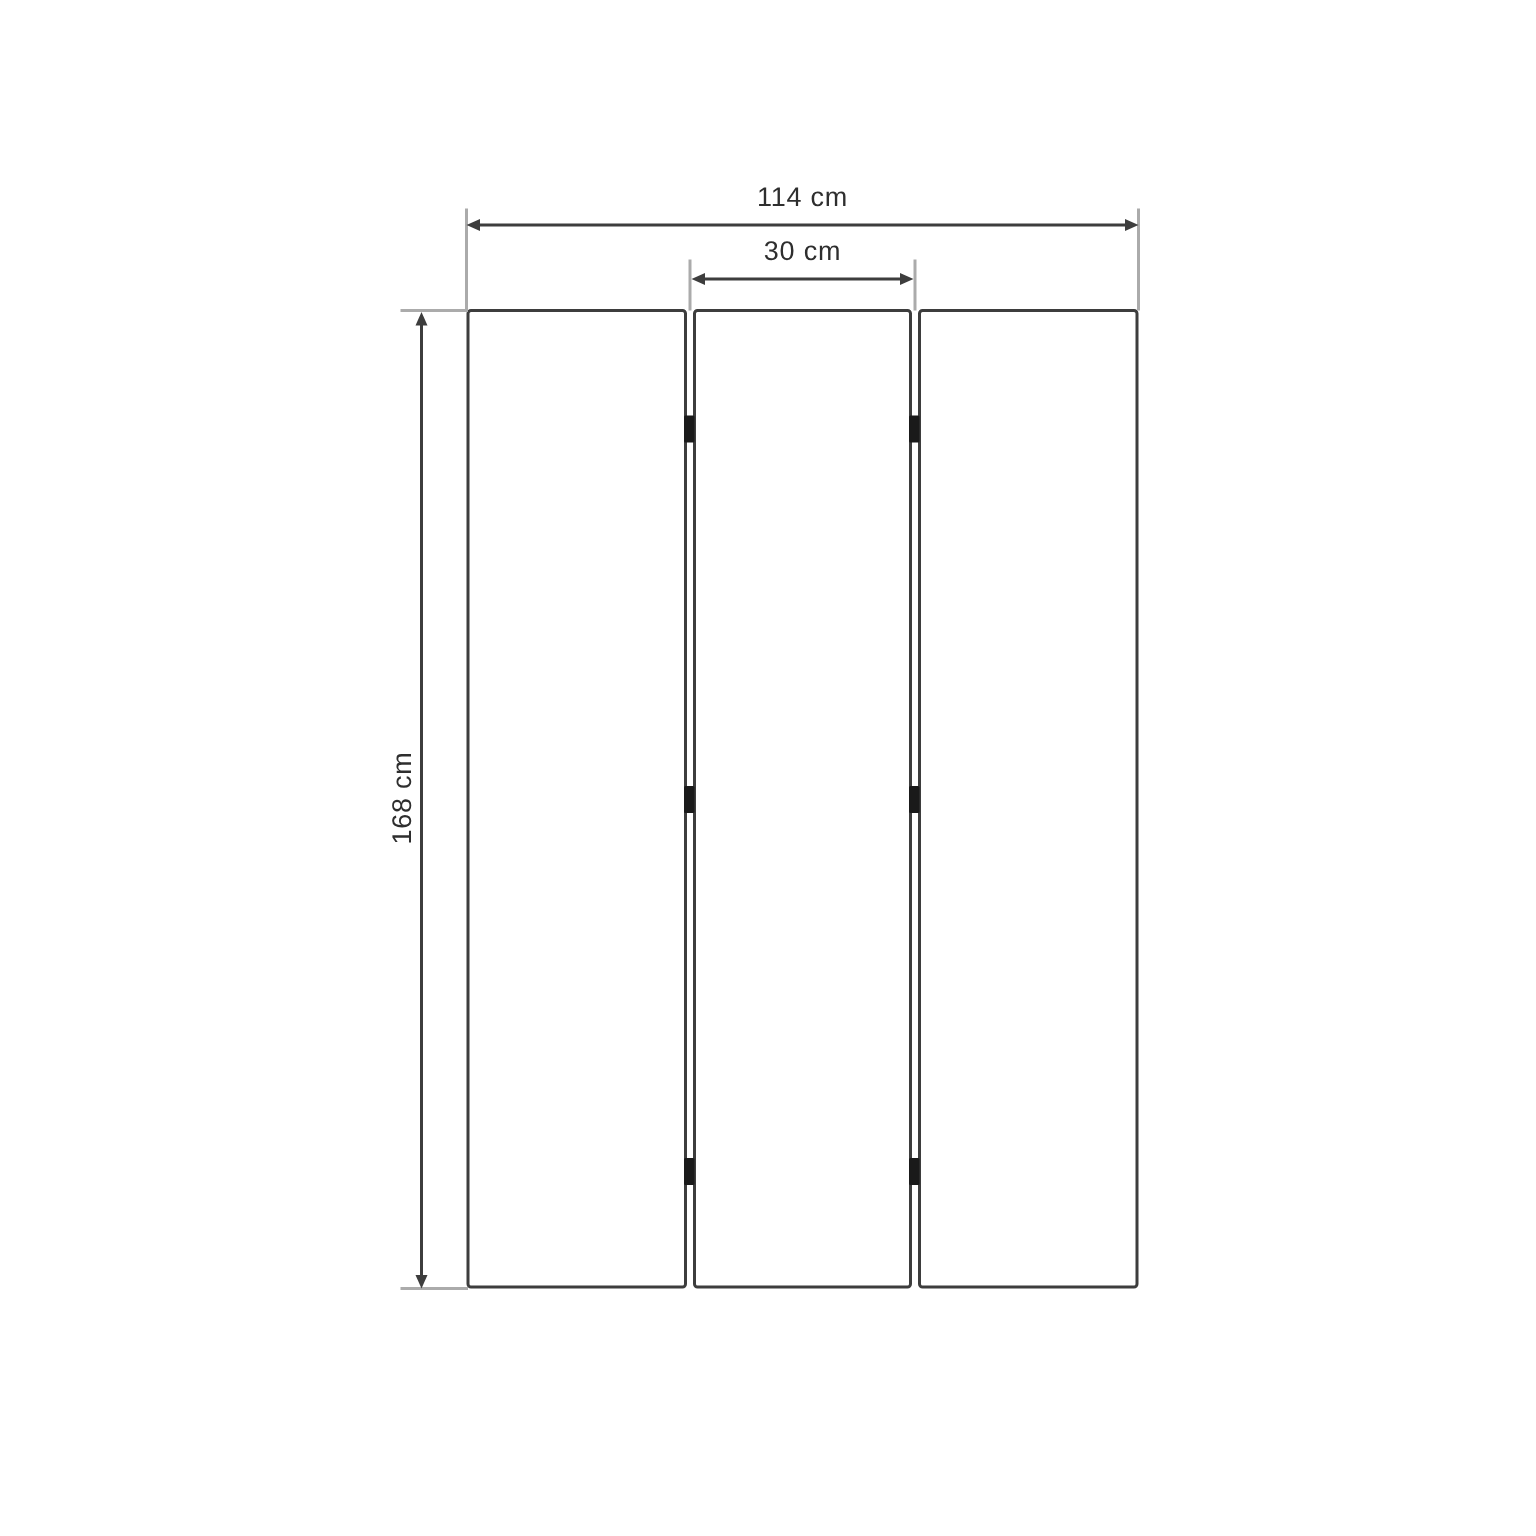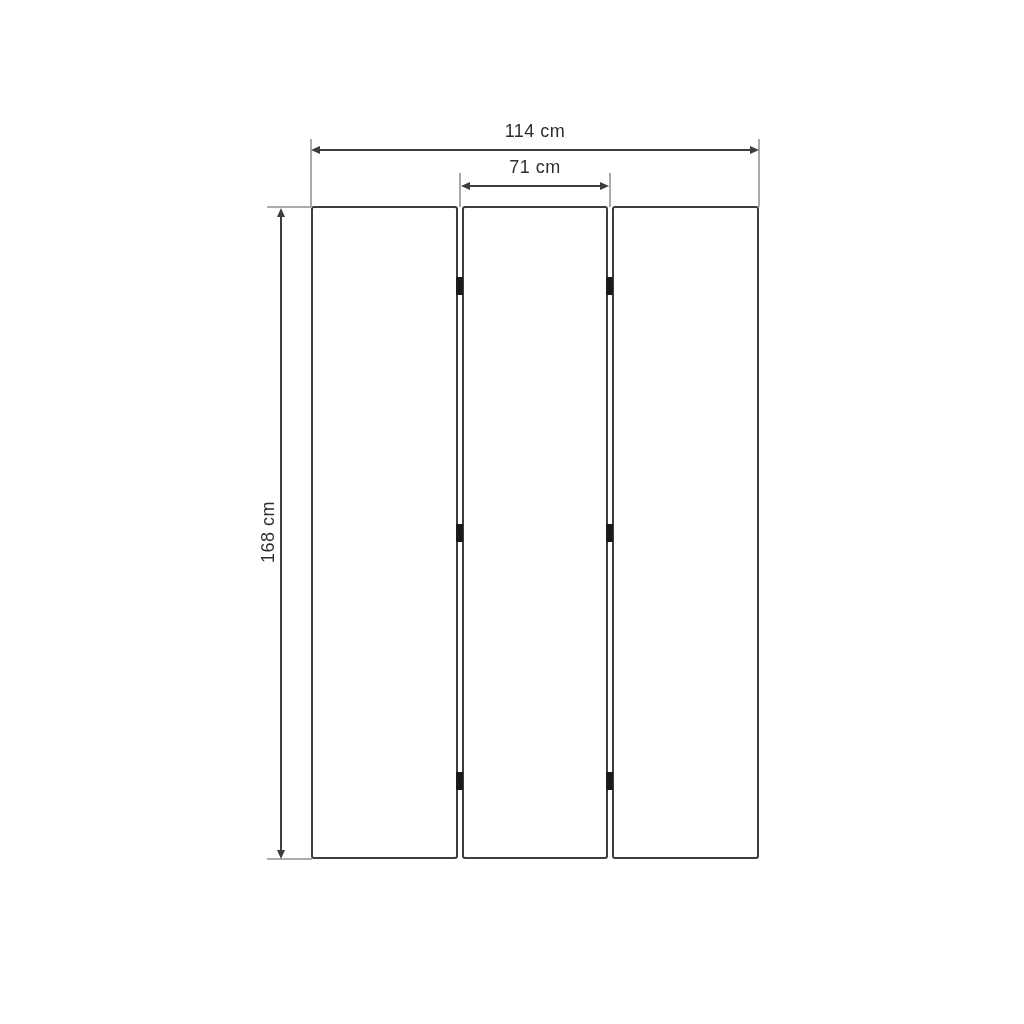--- a/index.html
+++ b/index.html
@@ -142,21 +142,21 @@
   <div class="dim-line h dim-w"></div>
   <div class="arrow left arr-w-left"></div>
   <div class="arrow right arr-w-right"></div>
   <div class="dim-label label-w">114 cm</div>
 
   <div class="ext v ext-p-left"></div>
   <div class="ext v ext-p-right"></div>
   <div class="dim-line h dim-p"></div>
   <div class="arrow left arr-p-left"></div>
   <div class="arrow right arr-p-right"></div>
-  <div class="dim-label label-p">71 cm</div>
+  <div class="dim-label label-p">30 cm</div>
 
   <div class="ext h ext-h-top"></div>
   <div class="ext h ext-h-bottom"></div>
   <div class="dim-line v dim-h"></div>
   <div class="arrow up arr-h-up"></div>
   <div class="arrow down arr-h-down"></div>
   <div class="dim-label label-h">168 cm</div>
 
 </div>
 

